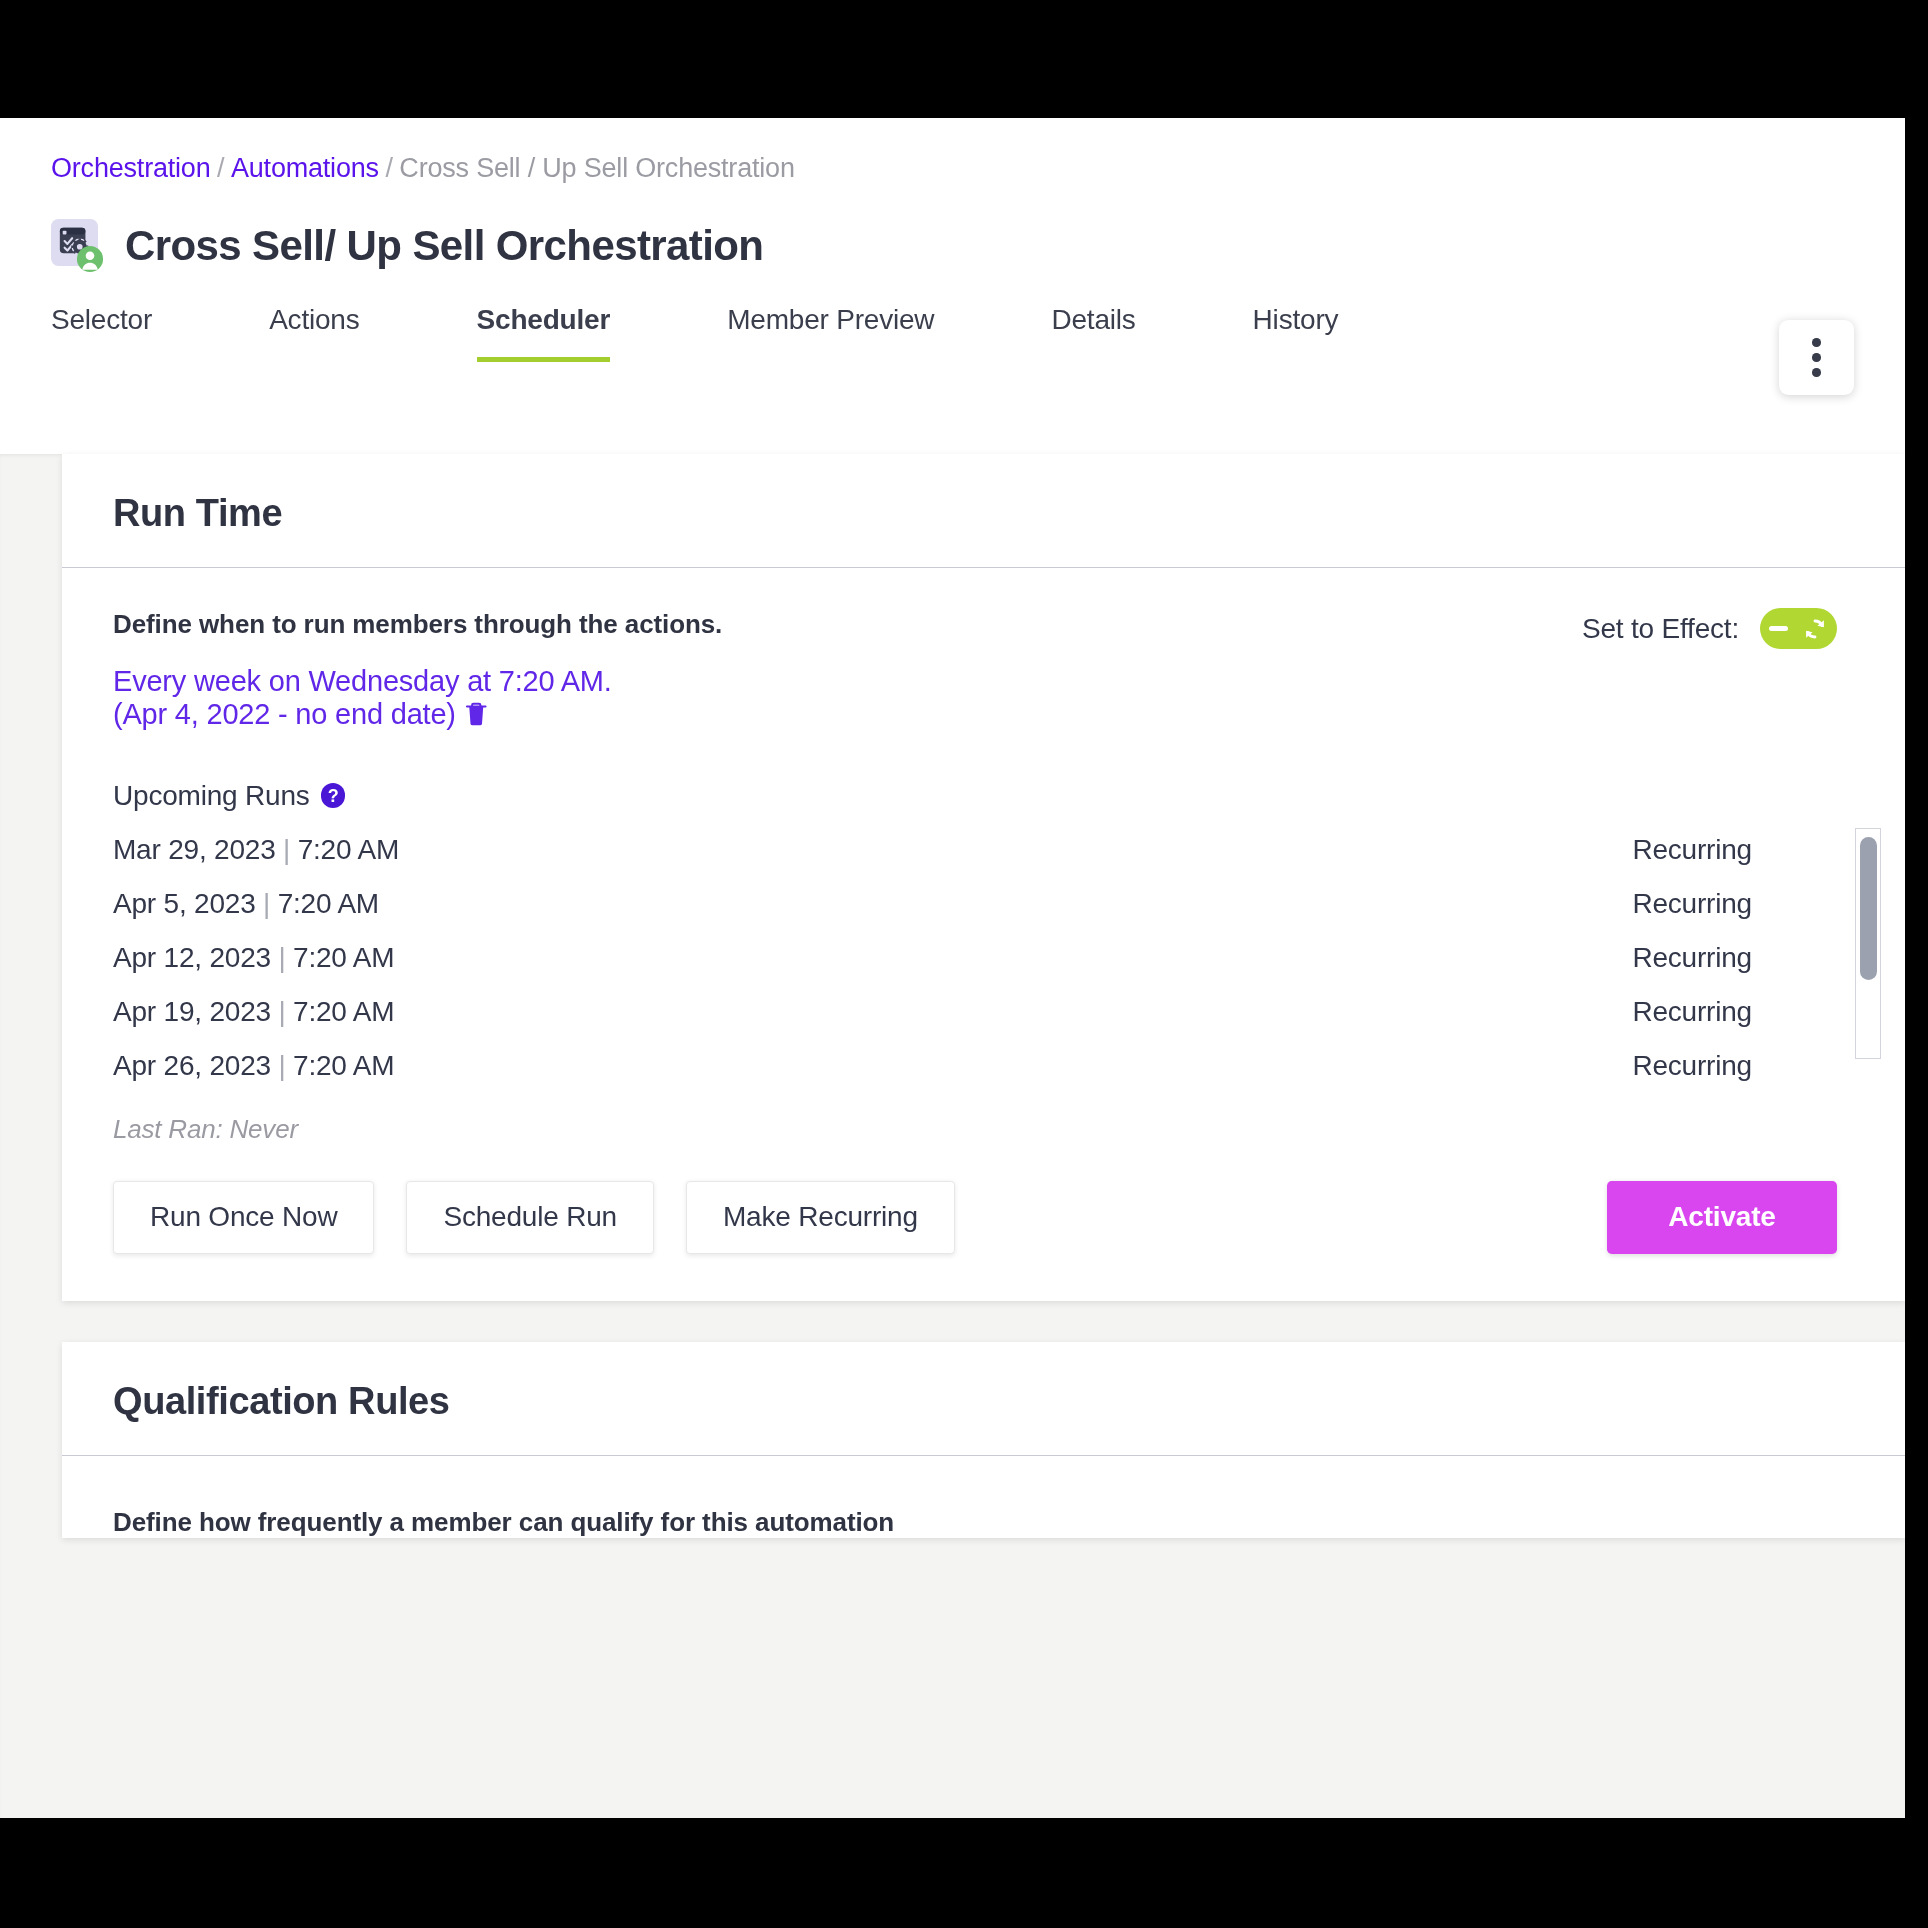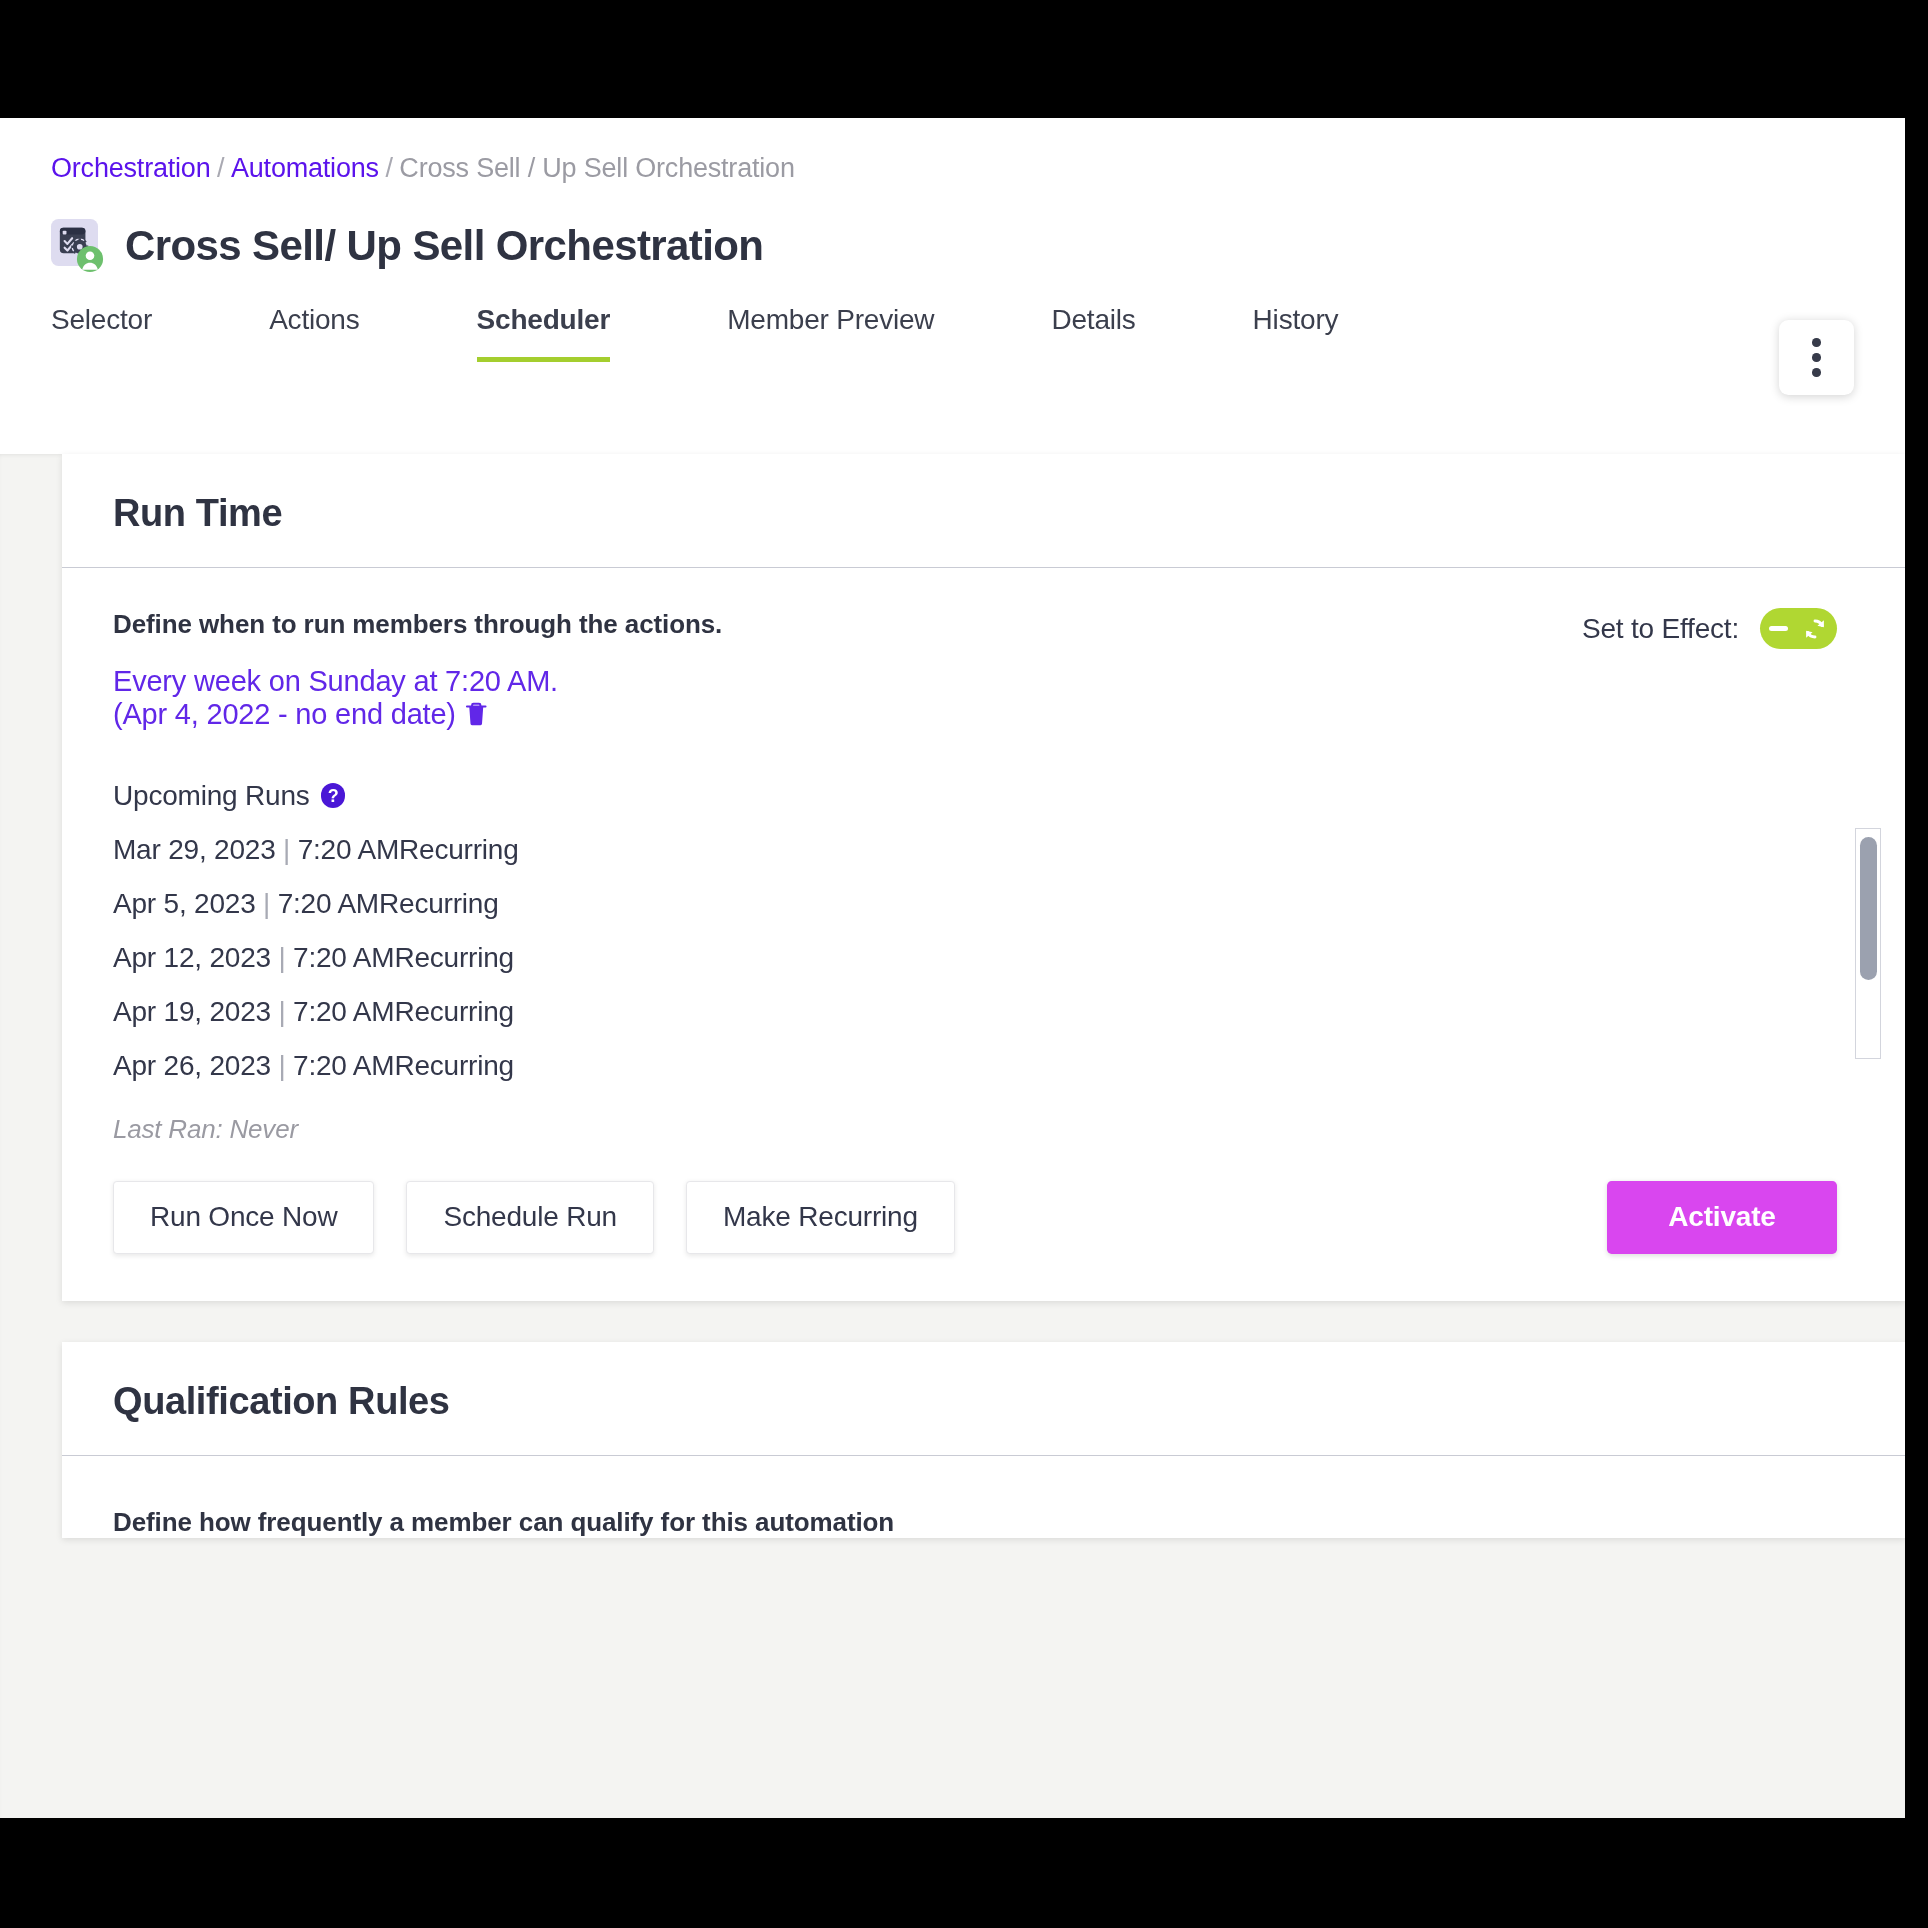--- a/index.html
+++ b/index.html
@@ -182,27 +182,28 @@
     line-height: 1;
   }
 
   .runs {
     position: relative;
     margin-top: 11.3px;
     width: 1728px;
   }
   .run-row {
     display: flex;
-    justify-content: flex-start;
+    justify-content: space-between;
     align-items: center;
     height: 54px;
     font-size: 28px;
     color: #33374a;
     letter-spacing: -0.2px;
     padding-right: 89px;
+    gap: 32px;
   }
   .run-row .when { white-space: nowrap; }
   .run-row .when .bar { color: #a8aab4; margin: 0 7.5px; font-weight: 300;}
   .run-row .kind { white-space: nowrap; }
 
   .scrollbar {
     position: absolute;
     right: -40px; top: 5.6px;
     width: 26px; height: 231px;
     border: 1.9px solid #d3d5dd;
@@ -388,21 +389,21 @@
 
   <div class="body-area">
 
     <div class="card first">
       <div class="card-head">Run Time</div>
       <div class="card-body">
 
         <div class="define-line">Define when to run members through the actions.</div>
 
         <div class="recur-line">
-          <span>Every week on Sunday at 7:20 AM.</span><br>
+          <span>Every week on Wednesday at 7:20 AM.</span><br>
           <span>(Apr 4, 2022 - no end date)</span><span class="trash"><svg width="24.5" height="26" viewBox="0 0 26 28">
                 <path d="M3 6h20M10 3h6a1.5 1.5 0 0 1 1.5 1.5V6h-9V4.5A1.5 1.5 0 0 1 10 3z" stroke="#6127e8" stroke-width="2.2" fill="none" stroke-linecap="round"></path>
                 <path d="M5.5 6.5l1.3 18A1.6 1.6 0 0 0 8.4 26h9.2a1.6 1.6 0 0 0 1.6-1.5l1.3-18z" fill="#6127e8"></path>
               </svg></span>
         </div>
 
         <div class="set-effect">
           <span class="lbl">Set to Effect:</span>
           <div class="toggle">
             <span class="dash"></span>

